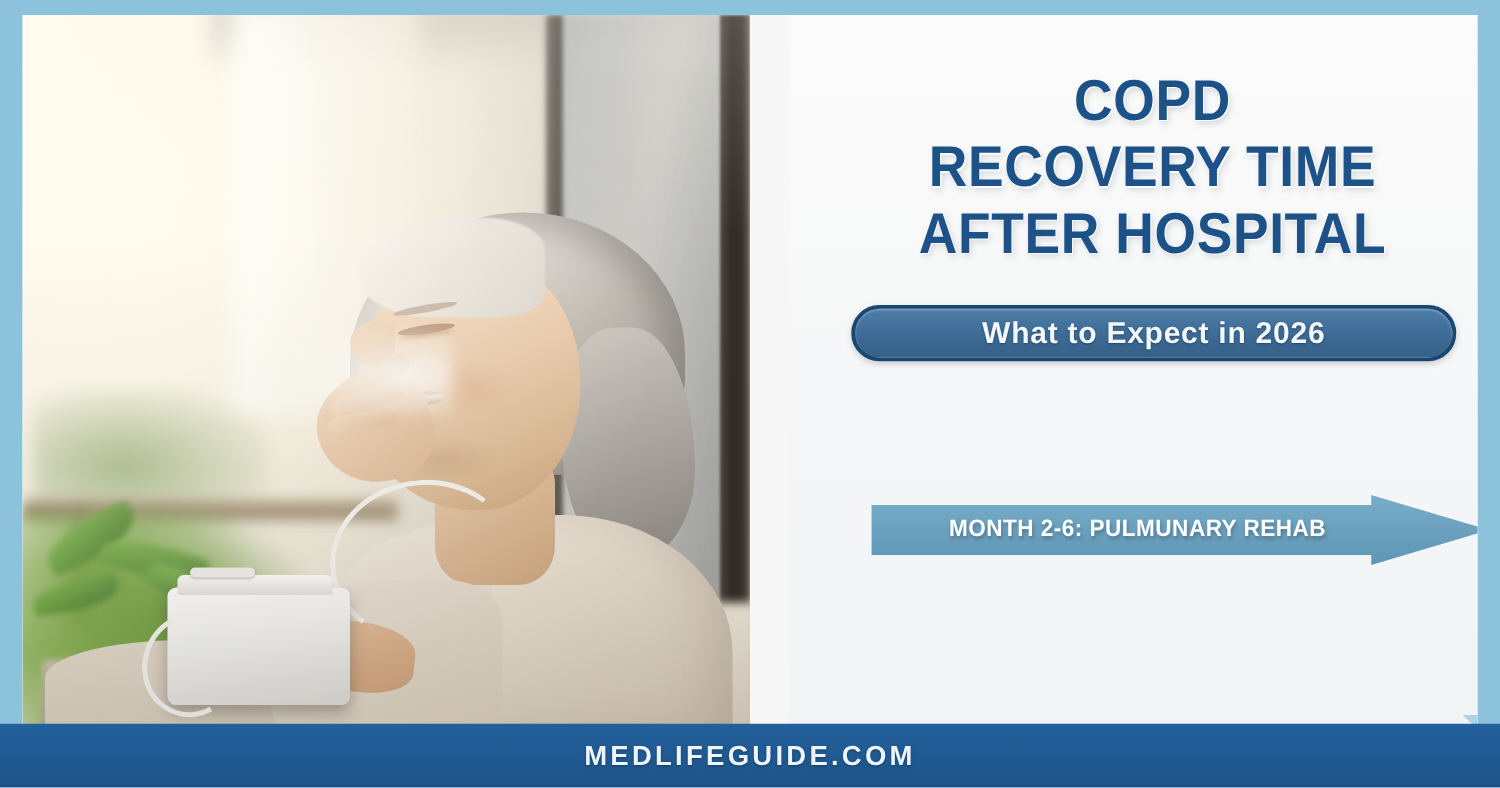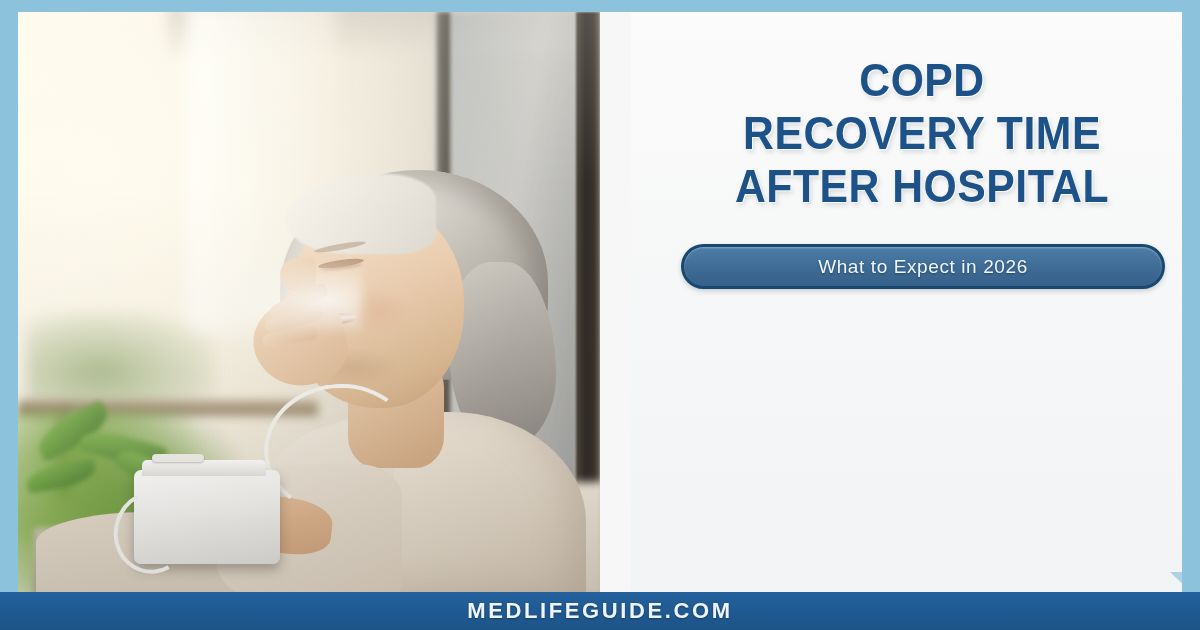--- a/index.html
+++ b/index.html
@@ -318,22 +318,22 @@
     position:absolute; left:50px; top:232px;
     width:484px; height:45px;
     border-radius:24px;
     background:linear-gradient(180deg,#4d7da8,#3d6b95 55%,#35608a);
     border:3px solid #18476f;
     box-shadow:0 2px 5px rgba(90,100,110,.3), inset 0 1px 2px rgba(255,255,255,.35);
     display:flex; align-items:center; justify-content:center;
   }
   #subtitle-text {
     color:#f2f7fb;
-    font-size:19px;
-    font-weight:normal;
+    font-size:24px;
+    font-weight:bold;
     letter-spacing:.6px;
     text-shadow:0 1px 2px rgba(10,40,64,.55);
   }
 
   
   .arrow-wrap {
     position:absolute;
     left:66px;
     width:494px;
     height:56px;
@@ -367,21 +367,21 @@
     left:539px; top:560px;
     width:56px; height:26px;
     background:#a9cfe4;
     clip-path:polygon(0 0, 100% 0, 50% 100%);
     opacity:.95;
   }
 
   
   #footer {
     position:absolute; left:0; bottom:0;
-    width:1200px; height:38px;
+    width:1200px; height:51px;
     background:linear-gradient(180deg,#23609c,#1d5488);
     display:flex; align-items:center; justify-content:center;
   }
   #footer-text {
     color:#eef4fa;
     font-size:22px;
     font-weight:bold;
     letter-spacing:2.6px;
     text-shadow:0 1px 2px rgba(8,32,56,.5);
   }
@@ -461,20 +461,24 @@
         <span class="tline">COPD</span>
         <span class="tline">RECOVERY TIME</span>
         <span class="tline">AFTER HOSPITAL</span>
       </div>
 
       <div id="subtitle-pill">
         <span id="subtitle-text">What to Expect in 2026</span>
       </div>
 
 
+      <div class="arrow-wrap a2">
+        <div class="arrow-shape"></div>
+        <div class="arrow-label">MONTH 2-6: PULMUNARY REHAB</div>
+      </div>
 
 
       <div id="bottom-chevron"></div>
     </div>
 
   </div>
 
   <div id="footer">
     <span id="footer-text">MEDLIFEGUIDE.COM</span>
   </div>

